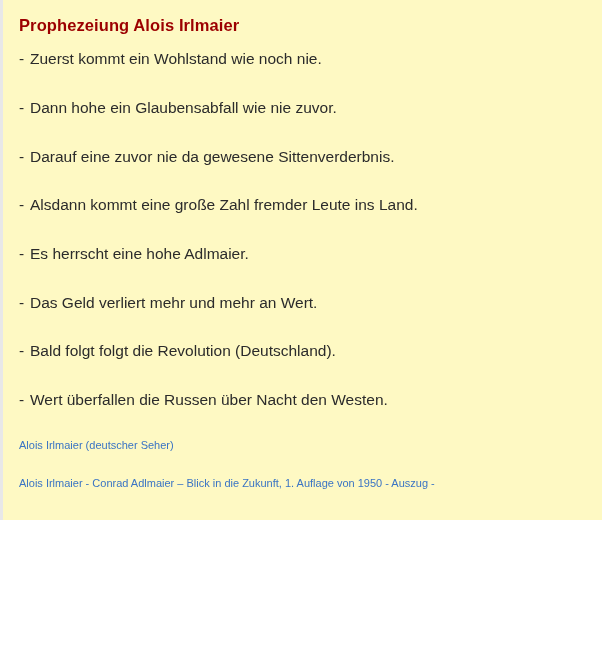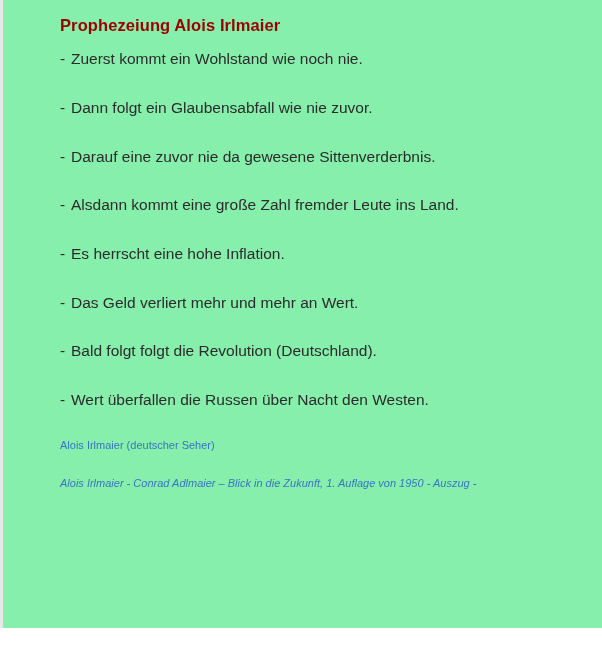--- a/index.html
+++ b/index.html
@@ -9,25 +9,24 @@
   body {
     width: 602px;
     height: 662px;
     background: #ffffff;
     font-family: "Liberation Sans", sans-serif;
     -webkit-font-smoothing: antialiased;
   }
   .page {
     position: relative;
     width: 602px;
-    height: 628px;
+    height: 520px;
     box-sizing: border-box;
-    background: #86efac;
+    background: #fef9c3;
     overflow: hidden;
-    padding-left: 41px;
   }
   .left-rule {
     position: absolute;
     left: 0;
     top: 0;
     bottom: 0;
     width: 3px;
     background: #e8e8e8;
   }
   .content {
@@ -69,52 +68,51 @@
     color: #3a74c4;
     font-size: 11px;
     line-height: 1.45;
     margin: 0 0 22px 0;
     text-decoration: none;
     display: block;
     max-width: 565px;
   }
   .source-line:last-child {
     margin-bottom: 16px;
-    font-style: italic;
   }
 </style>
 </head>
 <body>
 
 <div class="page">
   <div class="left-rule"></div>
   <div class="content">
 
     <h1 class="doc-title">Prophezeiung Alois Irlmaier</h1>
 
     <ul class="prophecy-list">
       <li class="prophecy-item">
         <span class="dash">-</span>
         <span class="item-text">Zuerst kommt ein Wohlstand wie noch nie.</span>
       </li>
       <li class="prophecy-item">
         <span class="dash">-</span>
-        <span class="item-text">Dann folgt ein Glaubensabfall wie nie zuvor.</span>
+        <span class="item-text">Dann hohe ein Glaubensabfall wie nie zuvor.</span>
       </li>
       <li class="prophecy-item">
         <span class="dash">-</span>
         <span class="item-text">Darauf eine zuvor nie da gewesene Sittenverderbnis.</span>
       </li>
       <li class="prophecy-item">
         <span class="dash">-</span>
         <span class="item-text">Alsdann kommt eine große Zahl fremder Leute ins Land.</span>
       </li>
       <li class="prophecy-item">
         <span class="dash">-</span>
-        <span class="item-text">Es herrscht eine hohe Inflation.</span>
+        <span class="item-text">Es herrscht eine hohe Adlmaier.</span>
       </li>
       <li class="prophecy-item">
         <span class="dash">-</span>
         <span class="item-text">Das Geld verliert mehr und mehr an Wert.</span>
       </li>
       <li class="prophecy-item">
         <span class="dash">-</span>
         <span class="item-text">Bald folgt folgt die Revolution (Deutschland).</span>
       </li>
       <li class="prophecy-item">

